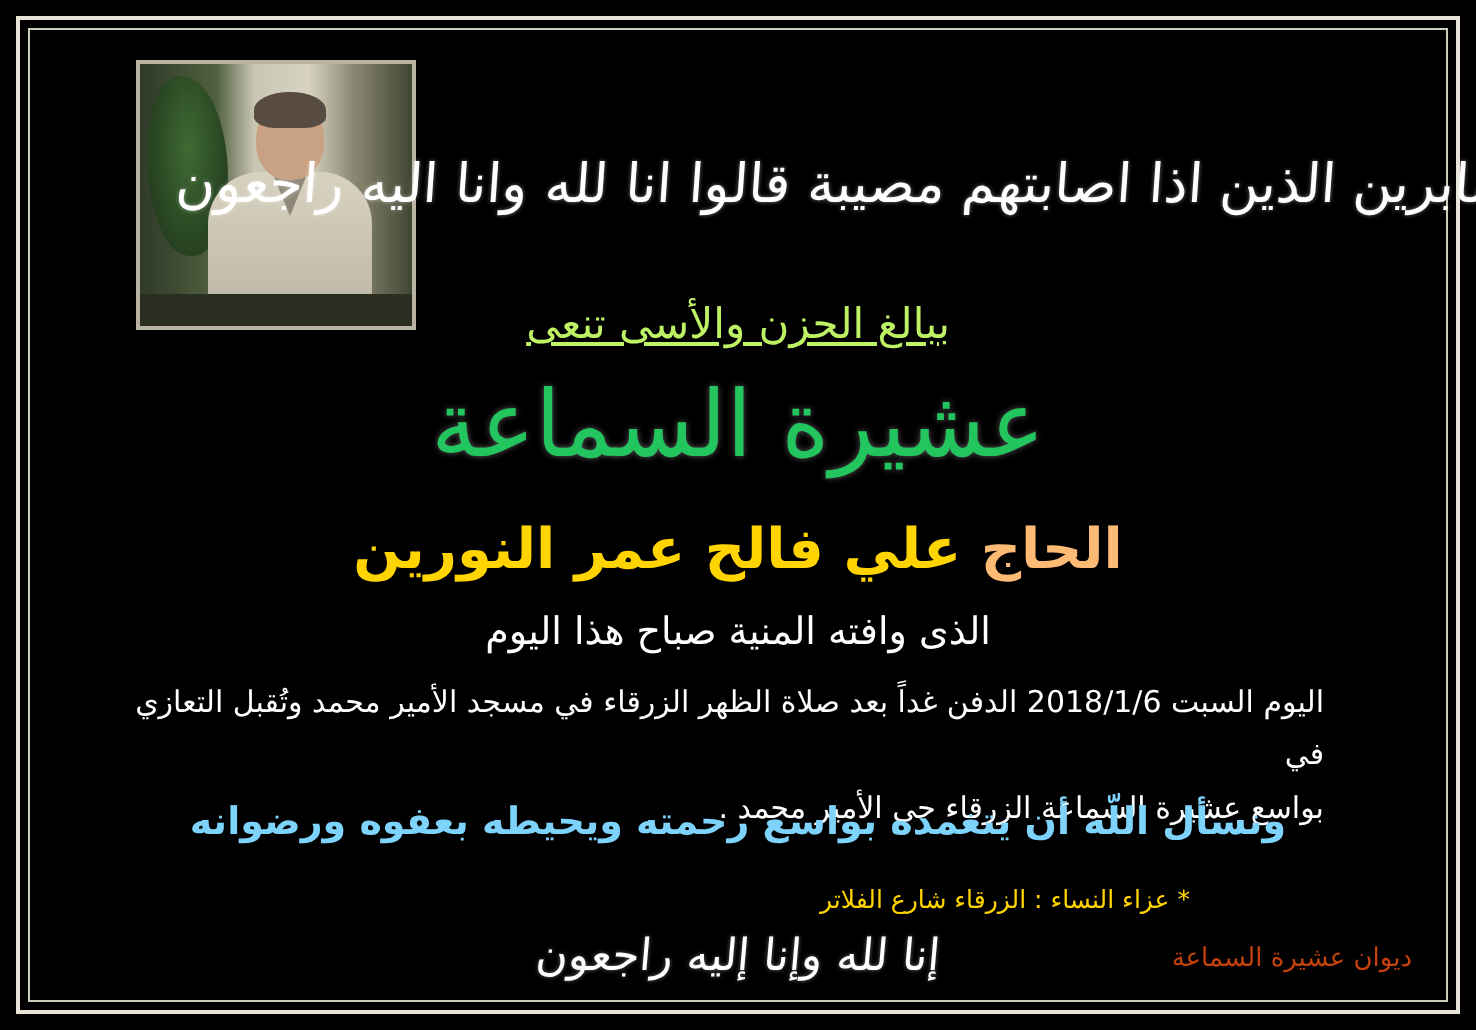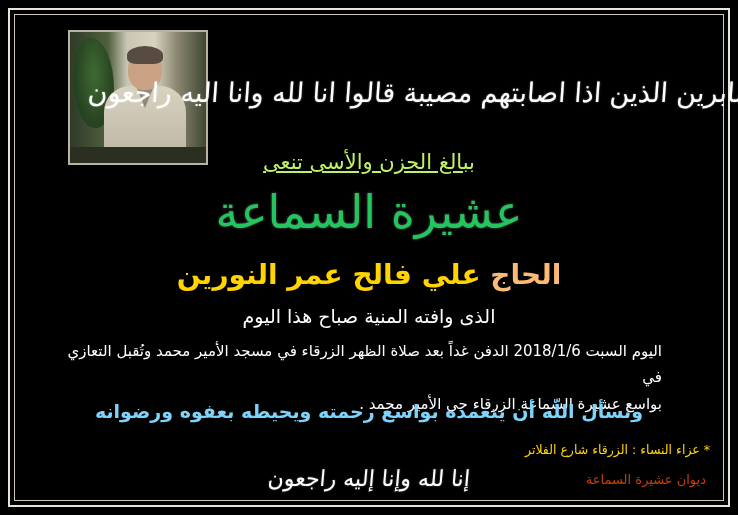--- a/index.html
+++ b/index.html
@@ -188,21 +188,21 @@
     color: #7dd3fc;
   }
   .women-note {
     position: absolute;
     top: 420px;
     right: 8px;
     width: 300px;
     font-size: 12.5px;
     line-height: 1.6;
     color: #ffd400;
-    text-align: right;
+    text-align: left;
   }
   .footer-left {
     position: absolute;
     bottom: 8px;
     right: 12px;
     font-size: 13px;
     color: #c2410c;
   }
   .footer-seal {
     position: absolute;

